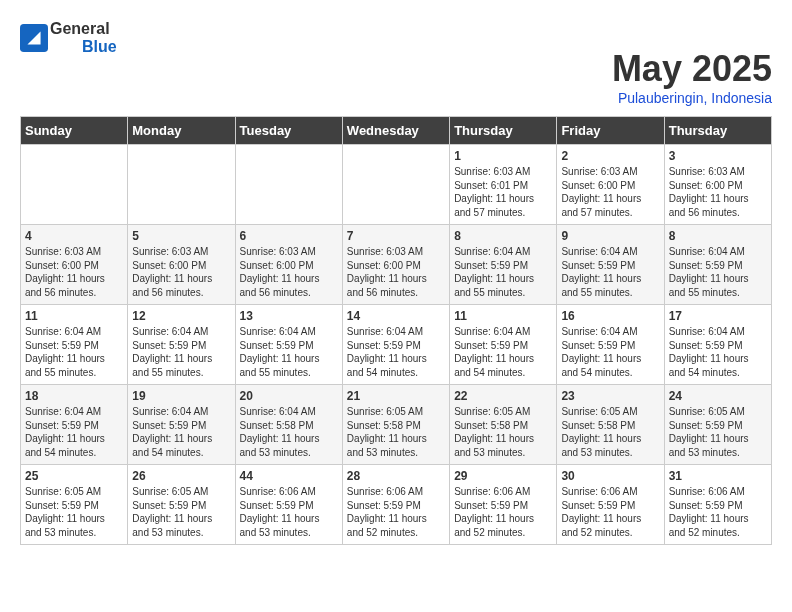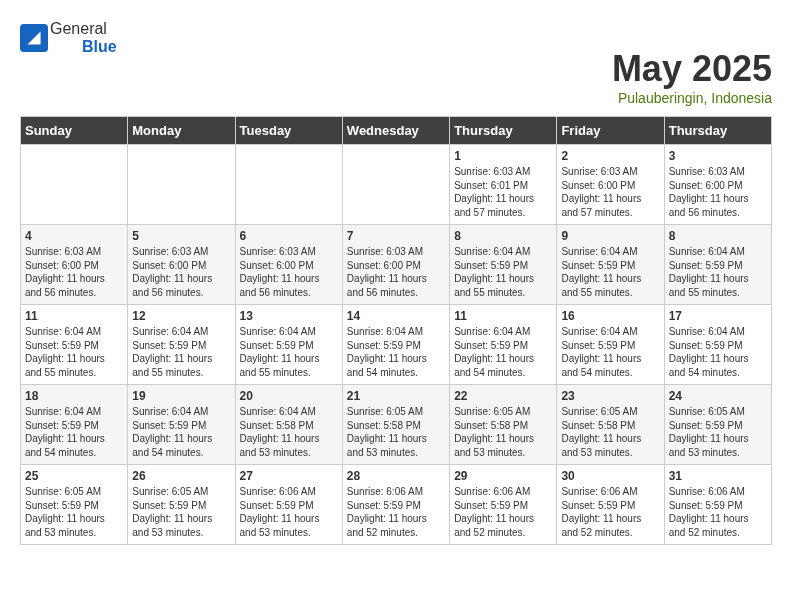--- a/index.html
+++ b/index.html
@@ -29,21 +29,21 @@
       text-align: right;
       margin-top: 28px;
     }
     .month-title {
       font-size: 36px;
       font-weight: bold;
       color: #333;
     }
     .subtitle {
       font-size: 14px;
-      color: #4d7c0f;
+      color: #1d4ed8;
     }
     table {
       width: 100%;
       border-collapse: collapse;
     }
     thead th {
       background-color: #404040;
       color: #fff;
       font-size: 13px;
       font-weight: bold;
@@ -81,21 +81,21 @@
 </head>
 <body>
 
 <div class="header">
   <div class="logo">
     <svg class="logo-icon" viewBox="0 0 30 30" xmlns="http://www.w3.org/2000/svg">
       <rect x="0" y="0" width="30" height="30" rx="4" fill="#1565c0"></rect>
       <polygon points="8,22 22,8 22,22" fill="white"></polygon>
     </svg>
     <div>
-      <span style="font-size:16px;font-weight:normal;color:#333;">General</span><br>
+      <span style="font-size:16px;font-weight:bold;color:#333;">General</span><br>
       <span style="font-size:16px;font-weight:bold;color:#1565c0;margin-left:32px;">Blue</span>
     </div>
   </div>
   <div class="title-block">
     <div class="month-title">May 2025</div>
     <div class="subtitle">Pulauberingin, Indonesia</div>
   </div>
 </div>
 
 <table>
@@ -274,21 +274,21 @@
 Sunset: 5:59 PM
 Daylight: 11 hours and 53 minutes.</div>
         </td>
         <td>
           <div class="day-num">26</div>
           <div class="day-detail" style="white-space: pre-line;">Sunrise: 6:05 AM
 Sunset: 5:59 PM
 Daylight: 11 hours and 53 minutes.</div>
         </td>
         <td>
-          <div class="day-num">27</div>
+          <div class="day-num">44</div>
           <div class="day-detail" style="white-space: pre-line;">Sunrise: 6:06 AM
 Sunset: 5:59 PM
 Daylight: 11 hours and 53 minutes.</div>
         </td>
         <td>
           <div class="day-num">28</div>
           <div class="day-detail" style="white-space: pre-line;">Sunrise: 6:06 AM
 Sunset: 5:59 PM
 Daylight: 11 hours and 52 minutes.</div>
         </td>

